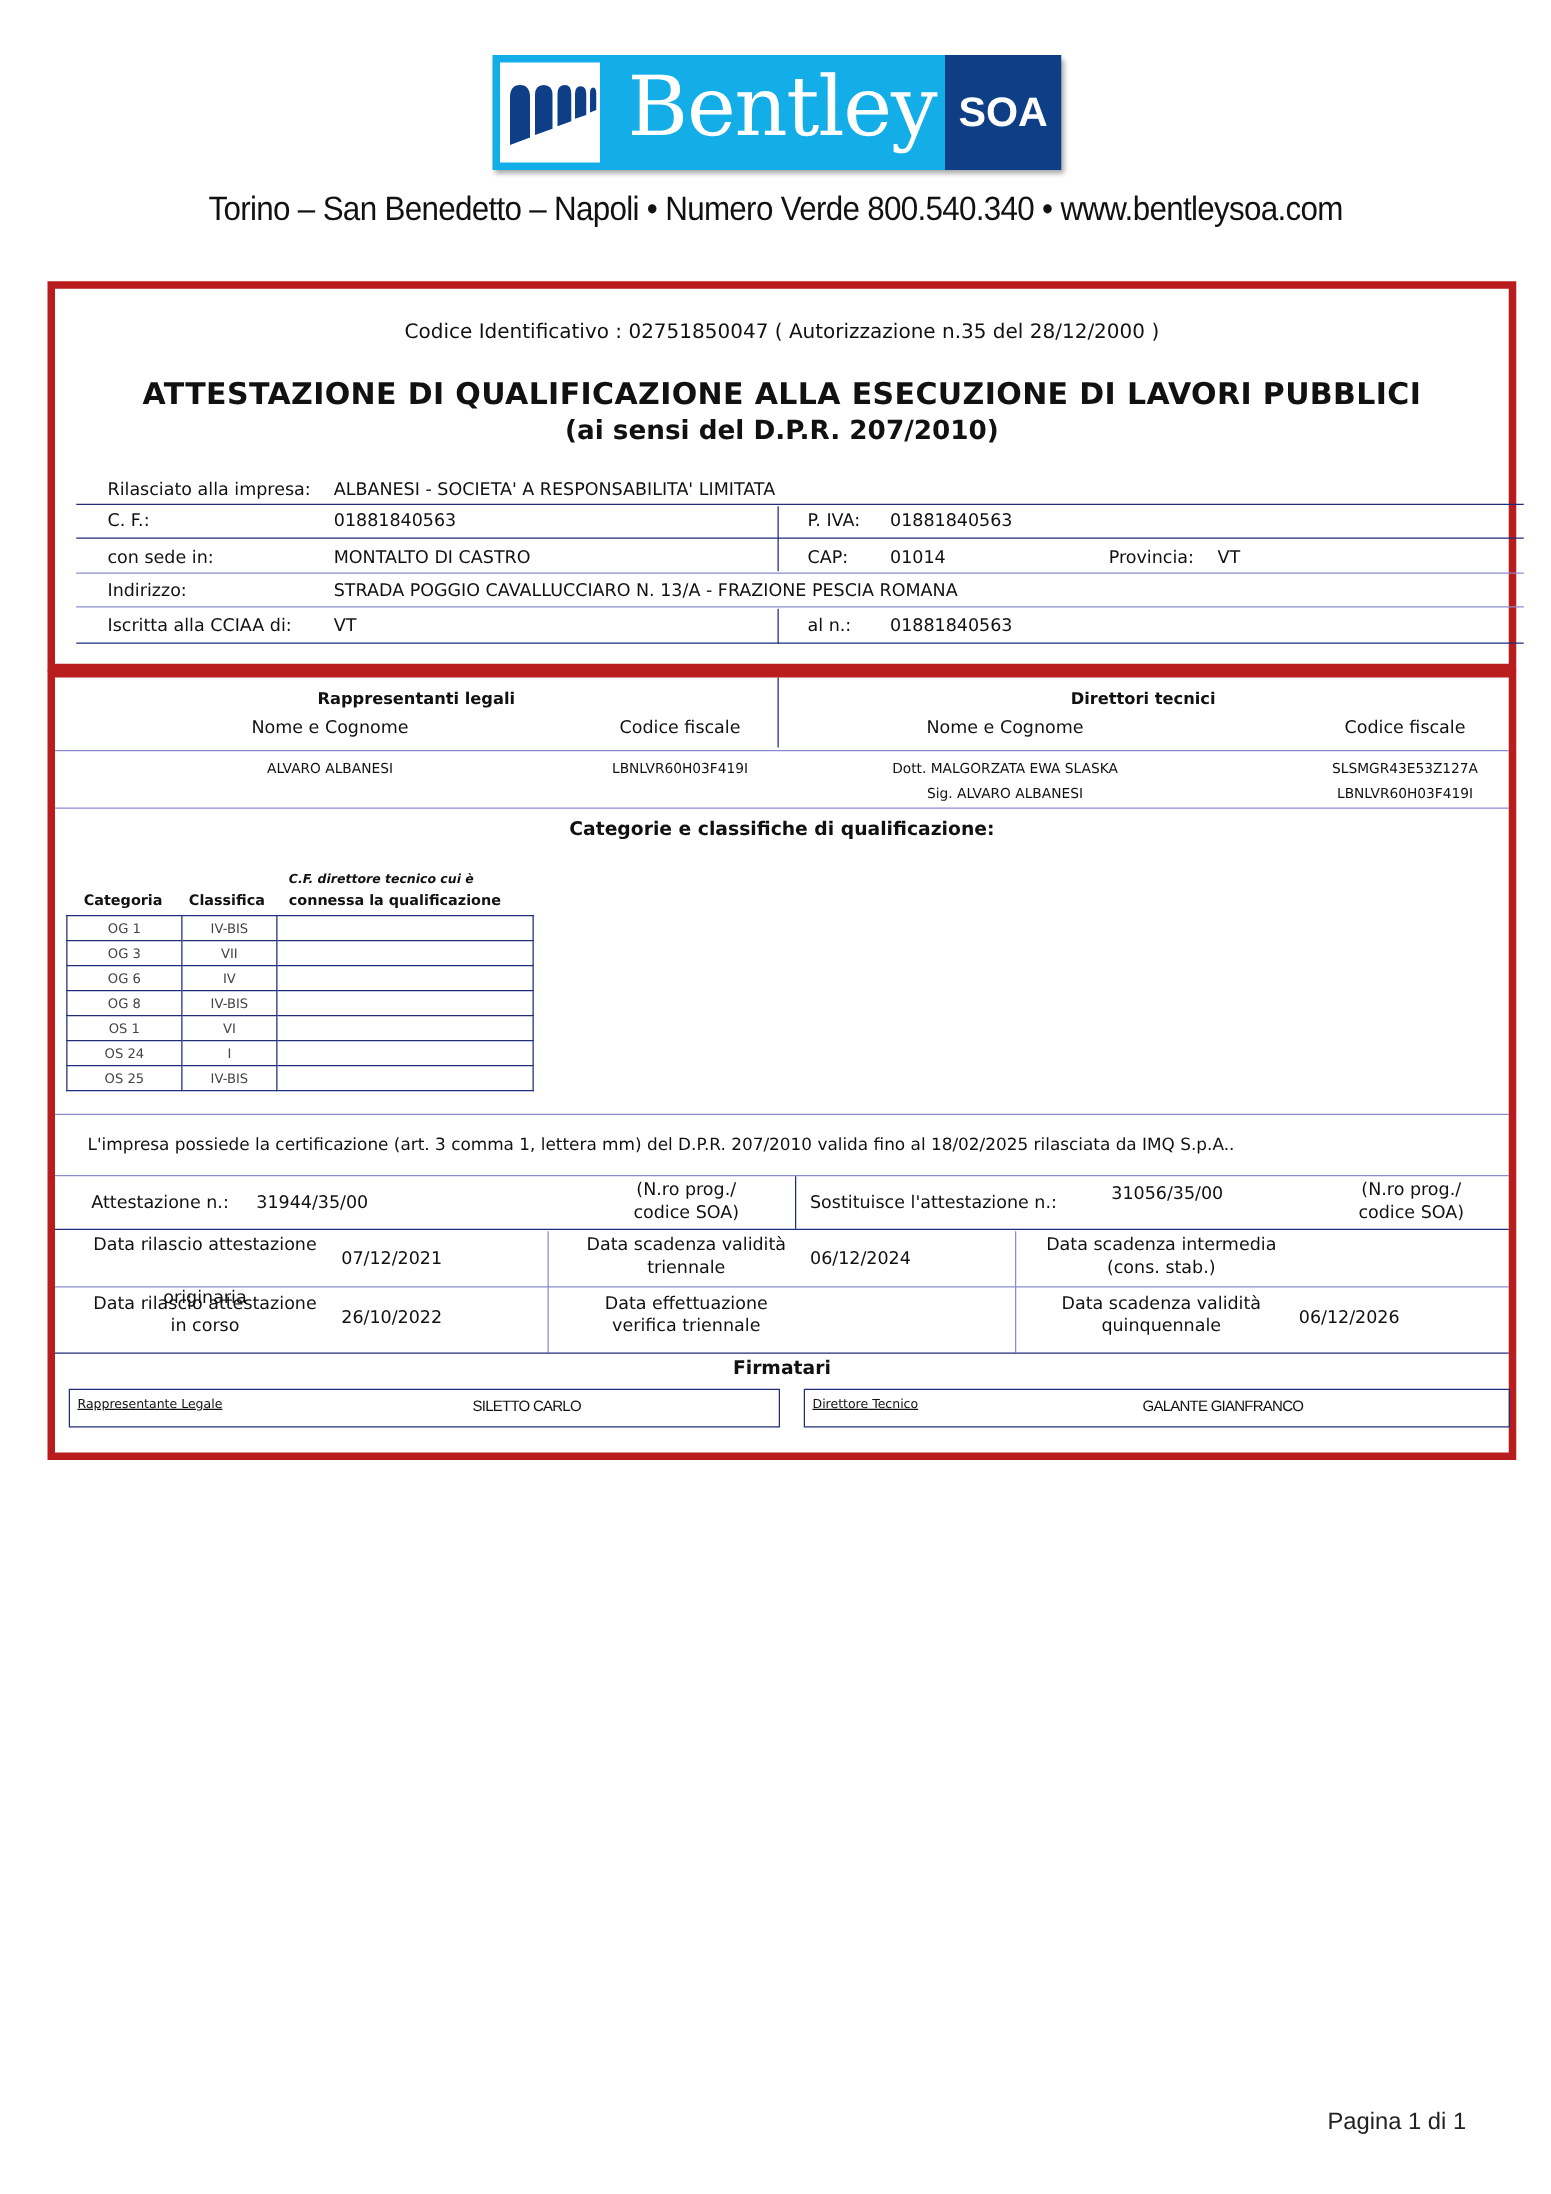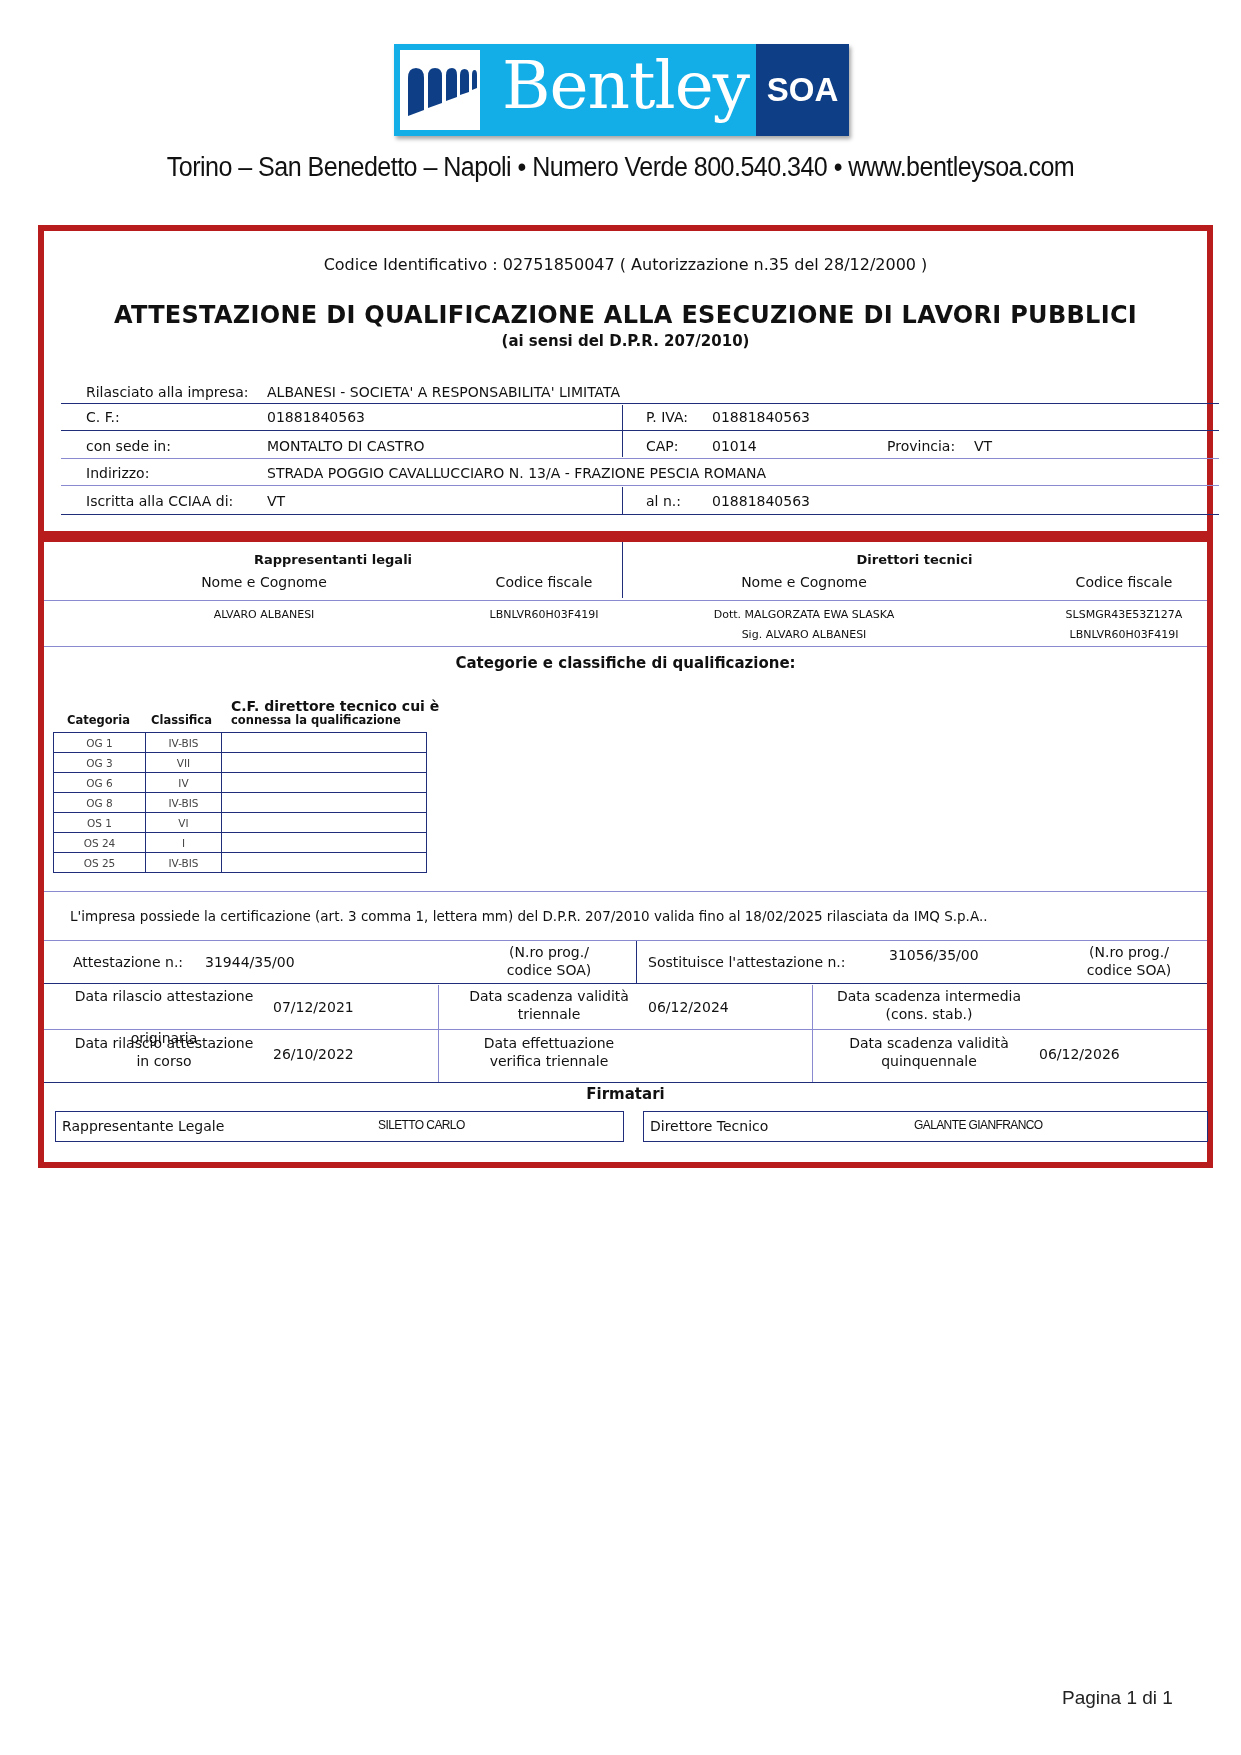--- a/index.html
+++ b/index.html
@@ -14,42 +14,42 @@
 
   .tagline { position:absolute; left:0; width:1241px; top:152px; text-align:center; font-family:"Liberation Sans", sans-serif; font-size:27px; color:#111; letter-spacing:-0.6px; transform:scaleX(0.93); }
 
   
   .box { position:absolute; border:6px solid #b91c1c; }
   .box1 { left:38px; top:225px; width:1163px; height:300px; }
   .box2 { left:38px; top:536px; width:1163px; height:620px; }
 
   .codice { position:absolute; left:0; width:100%; top:24px; text-align:center; font-size:16px; }
   .title { position:absolute; left:0; width:100%; top:70px; text-align:center; font-size:24px; font-weight:bold; letter-spacing:0.3px; }
-  .subtitle { position:absolute; left:0; width:100%; top:101px; text-align:center; font-size:15px; font-weight:bold; }
+  .subtitle { position:absolute; left:0; width:100%; top:101px; text-align:center; font-size:21px; font-weight:bold; }
 
   .lbl { position:absolute; font-size:14px; white-space:nowrap; }
   .hline { position:absolute; height:0; border-top:1.5px solid #1f2d7a; }
   .hline.light { border-top:1px solid #8a8ad0; }
   .vline { position:absolute; width:0; border-left:1.5px solid #1f2d7a; }
   .vline.light { border-left:1px solid #8a8ad0; }
 
   .ctr { text-align:center; }
   .bold { font-weight:bold; }
   .small { font-size:12px; }
   .xs { font-size:11px; }
 
   
   .cat-table { position:absolute; left:9px; top:190px; border-collapse:collapse;padding-left:32px; }
   .cat-table td { border:1.3px solid #1f2d7a; height:19px; font-size:10.5px; color:#444; text-align:center; padding:0; }
   .cat-table td.c1 { width:91px; }
   .cat-table td.c2 { width:75px; }
   .cat-table td.c3 { width:204px; }
 
   .sig-box { position:absolute; border:1.3px solid #1f2d7a; height:29px; }
-  .sig-label { position:absolute; left:6px; top:6px; font-size:14px; }
+  .sig-label { position:absolute; left:6px; top:6px; font-size:10px;text-decoration:underline; }
   .sig-name { position:absolute; top:6px; font-family:"Liberation Sans", sans-serif; font-size:12px; letter-spacing:-0.6px; }
 
   .footer { position:absolute; left:1062px; top:1687px; font-family:"Liberation Sans", sans-serif; font-size:19px; color:#222; }
 </style>
 </head>
 <body>
 
 <div class="logo">
   <div class="blue">
     <div class="iconbox">
@@ -124,21 +124,21 @@
   <div class="lbl xs ctr" style="left:980px;width:200px;top:66px;">SLSMGR43E53Z127A</div>
   <div class="lbl xs ctr" style="left:660px;width:200px;top:86px;">Sig. ALVARO ALBANESI</div>
   <div class="lbl xs ctr" style="left:980px;width:200px;top:86px;">LBNLVR60H03F419I</div>
 
   <div class="hline light" style="left:0;width:1163px;top:104px;"></div>
 
   <div class="lbl bold ctr" style="left:0;width:1163px;top:112px;font-size:15px;">Categorie e classifiche di qualificazione:</div>
 
   <div class="lbl bold xs ctr" style="left:9px;width:91px;top:171px;font-size:11.5px;">Categoria</div>
   <div class="lbl bold xs ctr" style="left:100px;width:75px;top:171px;font-size:11.5px;">Classifica</div>
-  <div class="lbl bold xs" style="left:187px;top:156px;font-size:14px;">C.F. direttore tecnico cui è</div>
+  <div class="lbl bold xs" style="left:187px;top:156px;font-size:10px;font-style:italic;">C.F. direttore tecnico cui è</div>
   <div class="lbl bold xs" style="left:187px;top:171px;font-size:11.5px;">connessa la qualificazione</div>
 
   <table class="cat-table">
     <tbody>
       <tr>
           <td class="c1">OG 1</td>
           <td class="c2">IV-BIS</td>
           <td class="c3"></td>
         </tr>
       <tr>

